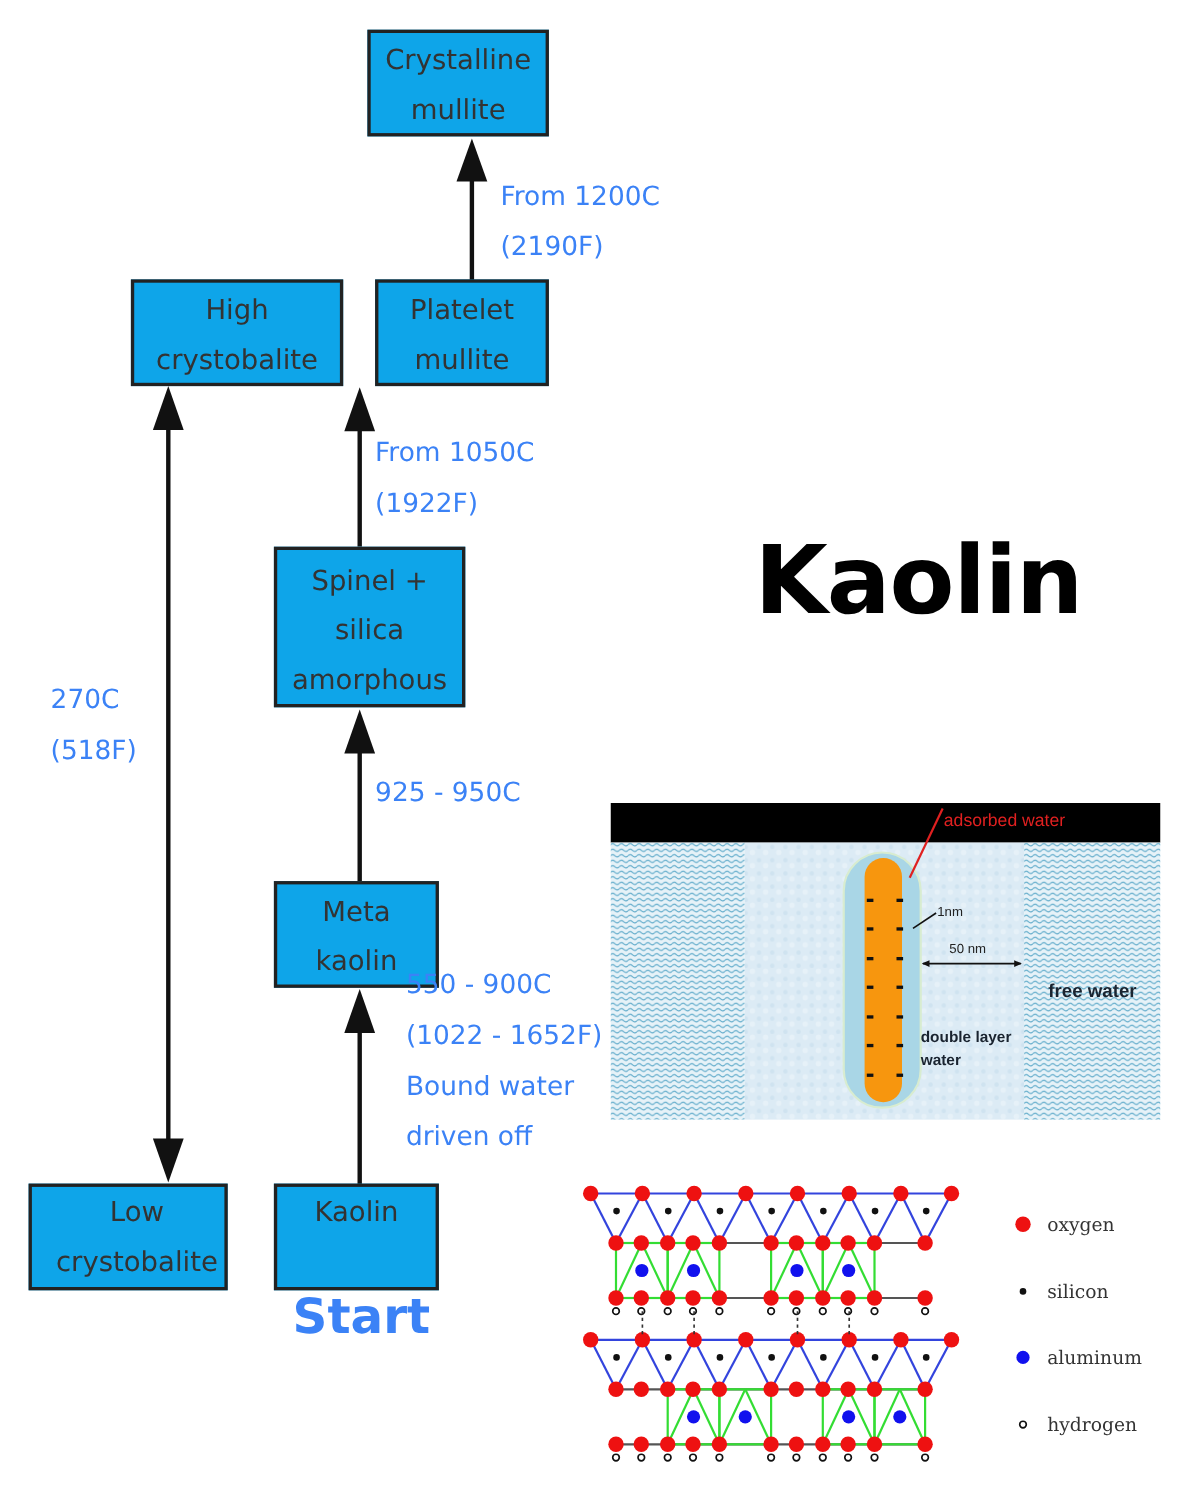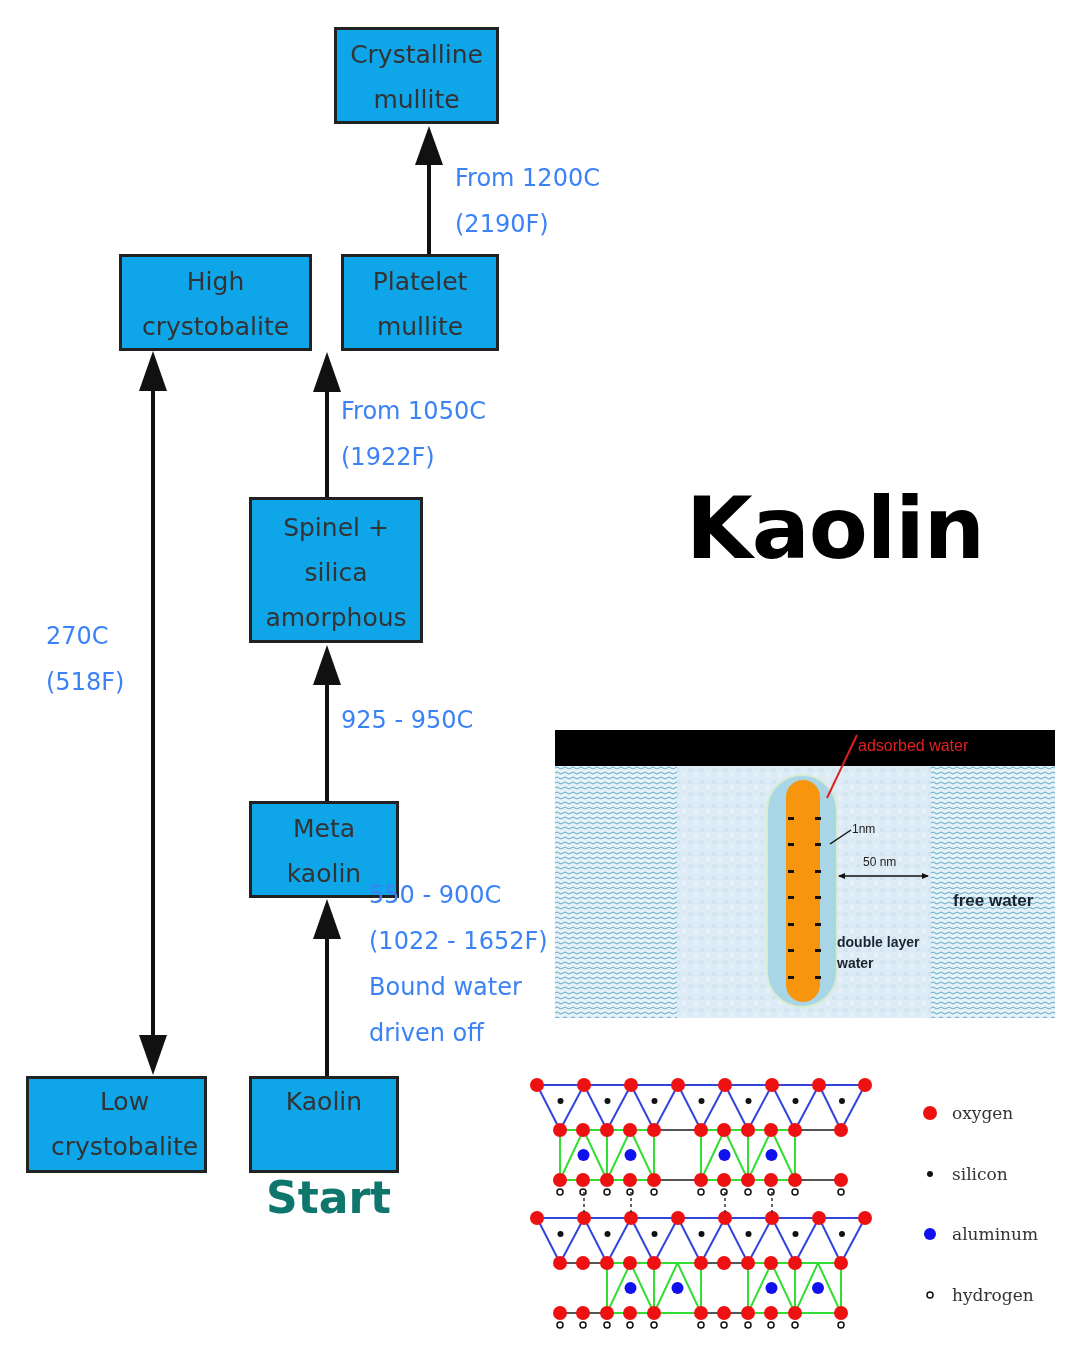--- a/index.html
+++ b/index.html
@@ -3,21 +3,21 @@
 <meta charset="utf-8">
 <style>
   html,body{margin:0;padding:0;background:#fff;}
   body{width:1080px;height:1351px;position:relative;overflow:hidden;font-family:"DejaVu Sans",sans-serif;color:#333;}
   .box{position:absolute;border:3px solid #222;background:#0ea5e9;box-sizing:border-box;text-align:center;font-size:25px;line-height:45px;color:#333;}
   .box span{display:block;}
   .lbl{position:absolute;font-size:24px;line-height:46px;color:#3b82f6;white-space:nowrap;}
   .lbl span{display:block;}
   svg.arrows{position:absolute;left:0;top:0;}
   #title{position:absolute;left:686px;top:478px;font-size:86px;font-weight:bold;color:#000;font-family:"DejaVu Sans",sans-serif;letter-spacing:-1px;}
-  #start{position:absolute;left:266px;top:1172px;font-size:44px;font-weight:bold;color:#0f766e;}
+  #start{position:absolute;left:266px;top:1172px;font-size:44px;font-weight:bold;color:#3b82f6;}
   #water{position:absolute;left:555px;top:730px;width:500px;height:288px;}
   #crystal{position:absolute;left:525px;top:1070px;width:540px;height:270px;}
   .legtxt{font-family:"DejaVu Serif",serif;font-size:17px;fill:#333;}
 </style>
 </head>
 <body>
 
 <svg class="arrows" width="1080" height="1351">
   <defs>
     <marker id="ah" markerWidth="10" markerHeight="12" refX="5" refY="0" orient="auto" markerUnits="userSpaceOnUse" viewBox="0 0 10 12"></marker>

